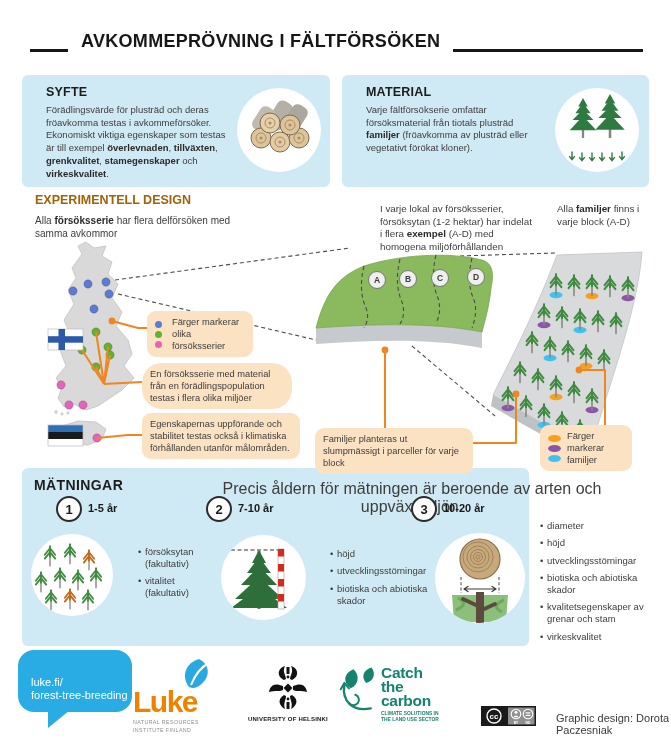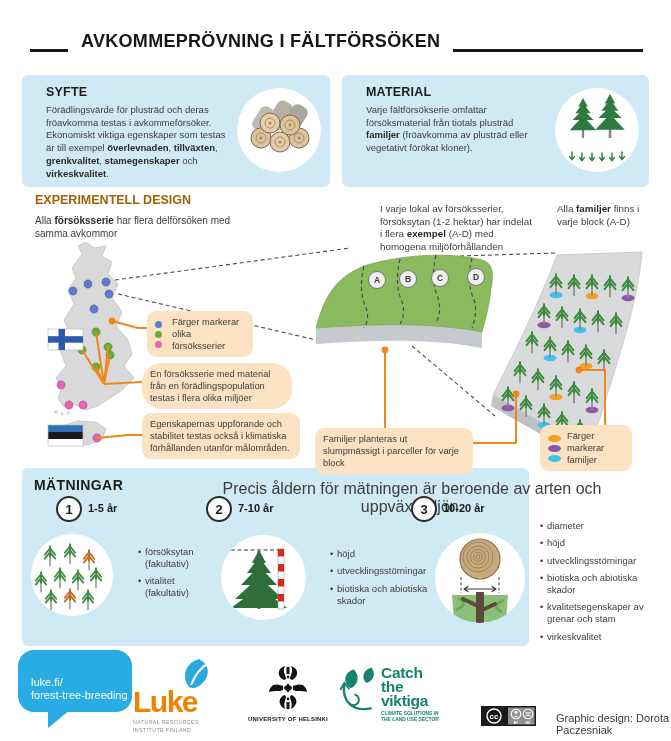--- a/index.html
+++ b/index.html
@@ -489,21 +489,21 @@
     <svg width="40" height="52" viewBox="0 0 44 56">
       <path d="M36,46 C16,50 4,38 7,20" stroke="#16836f" stroke-width="2.6" fill="none" stroke-linecap="round"></path>
       <path d="M3,25 L7,18 L12,24" stroke="#16836f" stroke-width="2.2" fill="none" stroke-linecap="round" stroke-linejoin="round"></path>
       <path d="M14,24 C5,18 6,7 17,3 C24,9 23,20 14,24 Z" fill="#16836f"></path>
       <path d="M31,18 C25,12 28,3 37,1 C42,8 39,16 31,18 Z" fill="#16836f"></path>
       <path d="M12,40 a6,6 0 1 0 7,-9" stroke="#16836f" stroke-width="2.2" fill="none" stroke-linecap="round"></path>
     </svg>
     <div>
       <div class="catch-line">Catch</div>
       <div class="catch-line">the</div>
-      <div class="catch-line">viktiga</div>
+      <div class="catch-line">carbon</div>
       <div class="catch-cap">
         <div>CLIMATE SOLUTIONS IN</div>
         <div>THE LAND USE SECTOR</div>
       </div>
     </div>
   </div>
 
   <div id="cc-badge">
     <svg width="55" height="20" viewBox="0 0 55 20">
       <rect width="55" height="20" fill="#1a1a1a"></rect>

